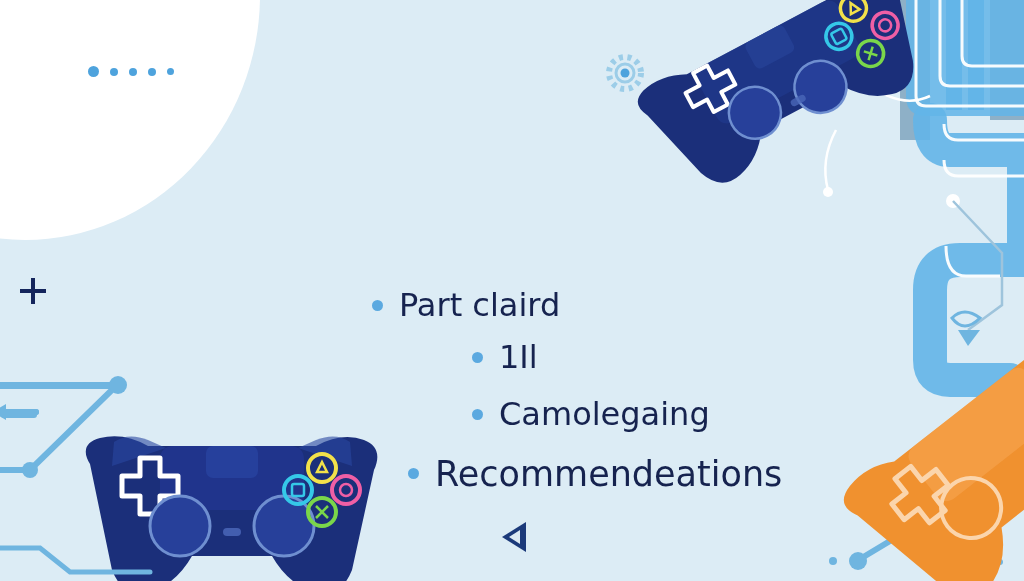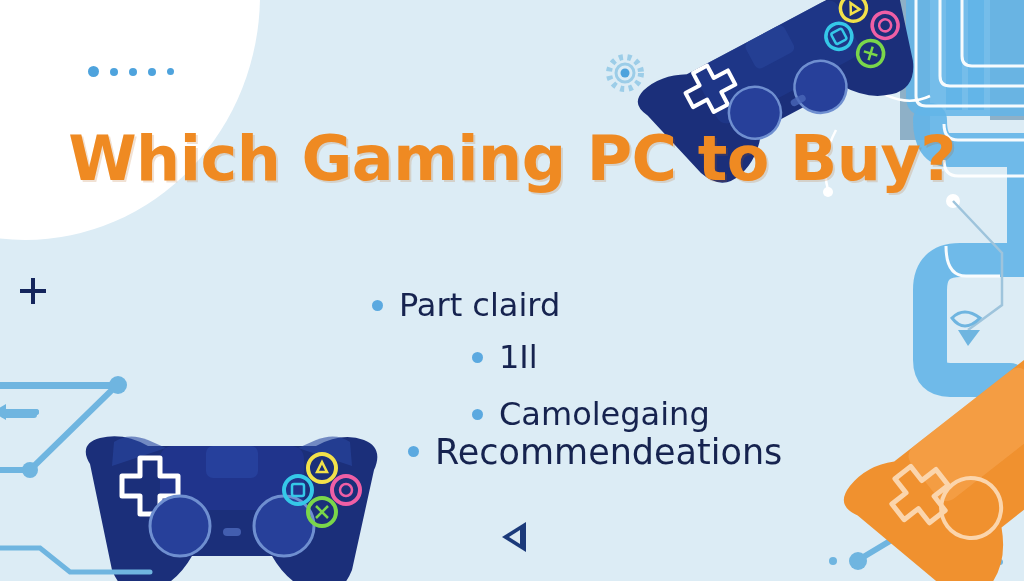--- a/index.html
+++ b/index.html
@@ -82,21 +82,21 @@
     margin-right: 16px;
   }
   .bullet-text {
     font-family: "DejaVu Sans", sans-serif;
     font-size: 32px;
     color: #16234f;
     line-height: 1.1;
   }
   .bullet-row.b0 { padding-left: 372px; }
   .bullet-row.b1 { padding-left: 472px; margin-bottom: 22px; }
-  .bullet-row.b2 { padding-left: 472px; margin-bottom: 0; }
+  .bullet-row.b2 { padding-left: 472px; margin-bottom: 22px; }
   .bullet-row.b3 { padding-left: 408px; }
   .bullet-row.b3 .bullet-text {
     font-weight: normal;
     font-size: 35px;
   }
 
   .play-rev {
     position: absolute;
     left: 502px;
     top: 522px;
@@ -299,23 +299,20 @@
   <div class="dots-row">
     <i></i>
       <i></i>
       <i></i>
       <i></i>
       <i></i>
   </div>
 
   <div class="plus-mark"></div>
 
-  <div class="title-wrap">
-    <span class="title">Which Gaming PC to Buy?</span>
-  </div>
 
   <div class="bullets">
     <div class="bullet-row b0">
       <span class="bullet-dot"></span>
       <span class="bullet-text">Part claird</span>
     </div>
     <div class="bullet-row b1">
       <span class="bullet-dot"></span>
       <span class="bullet-text">1Il</span>
     </div>

